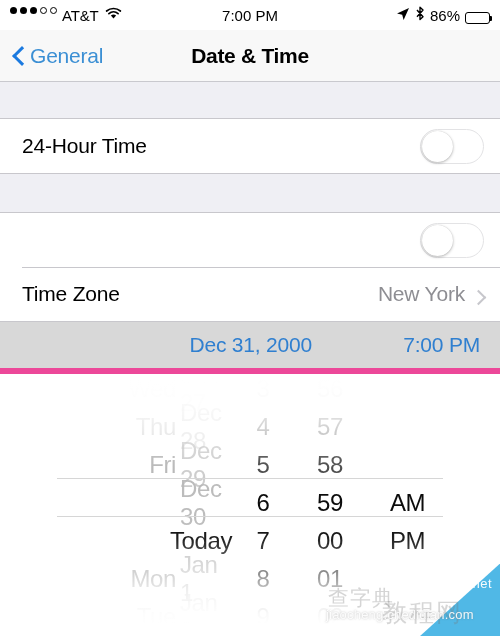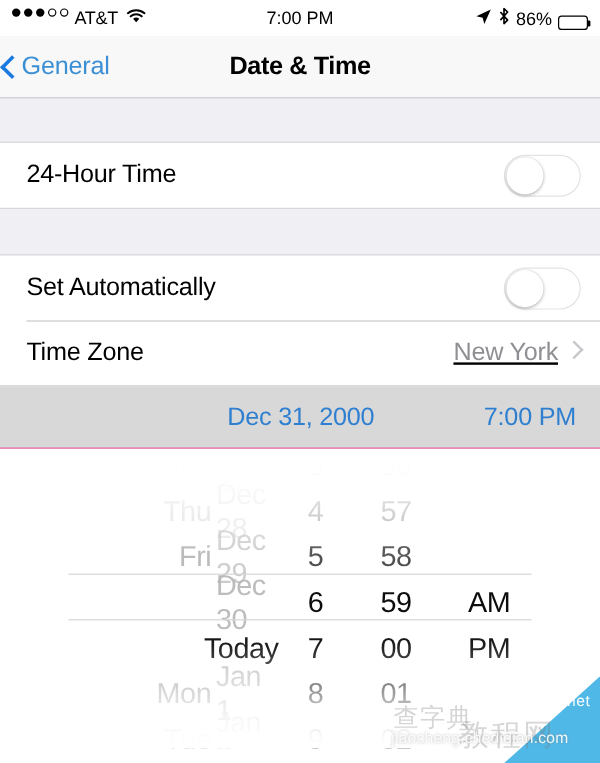--- a/index.html
+++ b/index.html
@@ -112,20 +112,21 @@
     background: #f8f8f8;
     border-bottom: 1px solid #c9c9ce;
     display: flex;
     align-items: center;
     position: relative;
     box-sizing: border-box;
   }
   .nav-back {
     display: flex;
     align-items: center;
+    padding-left: 12px;
     cursor: pointer;
     position: relative;
     z-index: 2;
   }
   .chevron-left {
     width: 12px;
     height: 20px;
     margin-right: 6px;
     position: relative;
   }
@@ -188,23 +189,22 @@
     background: #c8c7cc;
   }
   .cell-label {
     font-size: 21px;
     color: #000;
     letter-spacing: -0.2px;
   }
   .cell-right {
     margin-left: auto;
     display: flex;
-    align-items: flex-start;
+    align-items: flex-end;
     gap: 8px;
-    text-decoration: underline;
   }
   .cell-value {
     font-size: 21px;
     color: #8e8e93;
     letter-spacing: -0.2px;
   }
   .chevron-right {
     width: 11px;
     height: 18px;
     position: relative;
@@ -241,21 +241,21 @@
     height: 31px;
     border-radius: 50%;
     background: #ffffff;
     box-shadow: 0 1px 3px rgba(0,0,0,0.28), 0 0 1px rgba(0,0,0,0.18);
   }
 
   
   .dt-bar {
     height: 52px;
     background: #d8d8d8;
-    border-bottom: 1px solid #ec4899;
+    border-bottom: 6px solid #ec4899;
     display: flex;
     align-items: center;
     box-sizing: border-box;
     position: relative;
   }
   .dt-date {
     position: absolute;
     left: 0;
     width: 312px;
     text-align: right;
@@ -499,21 +499,20 @@
         <span class="knob"></span>
       </span>
     </span>
   </div>
 </div>
 
 <div class="group-gap gap-2"></div>
 
 <div class="section">
   <div class="cell">
-    <span class="cell-label">Set Automatically</span>
     <span class="cell-right">
       <span class="switch">
         <span class="knob"></span>
       </span>
     </span>
   </div>
   <div class="cell">
     <span class="cell-label">Time Zone</span>
     <span class="cell-right">
       <span class="cell-value">New York</span>

